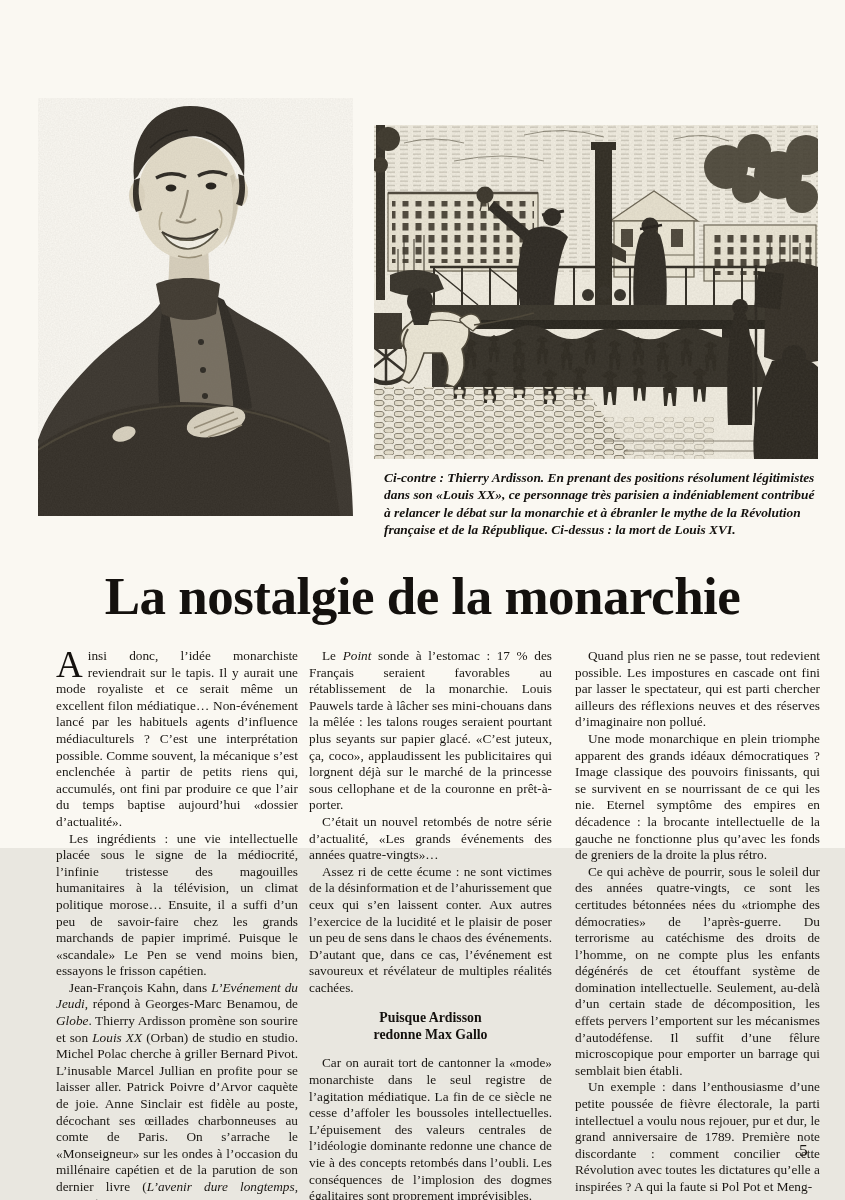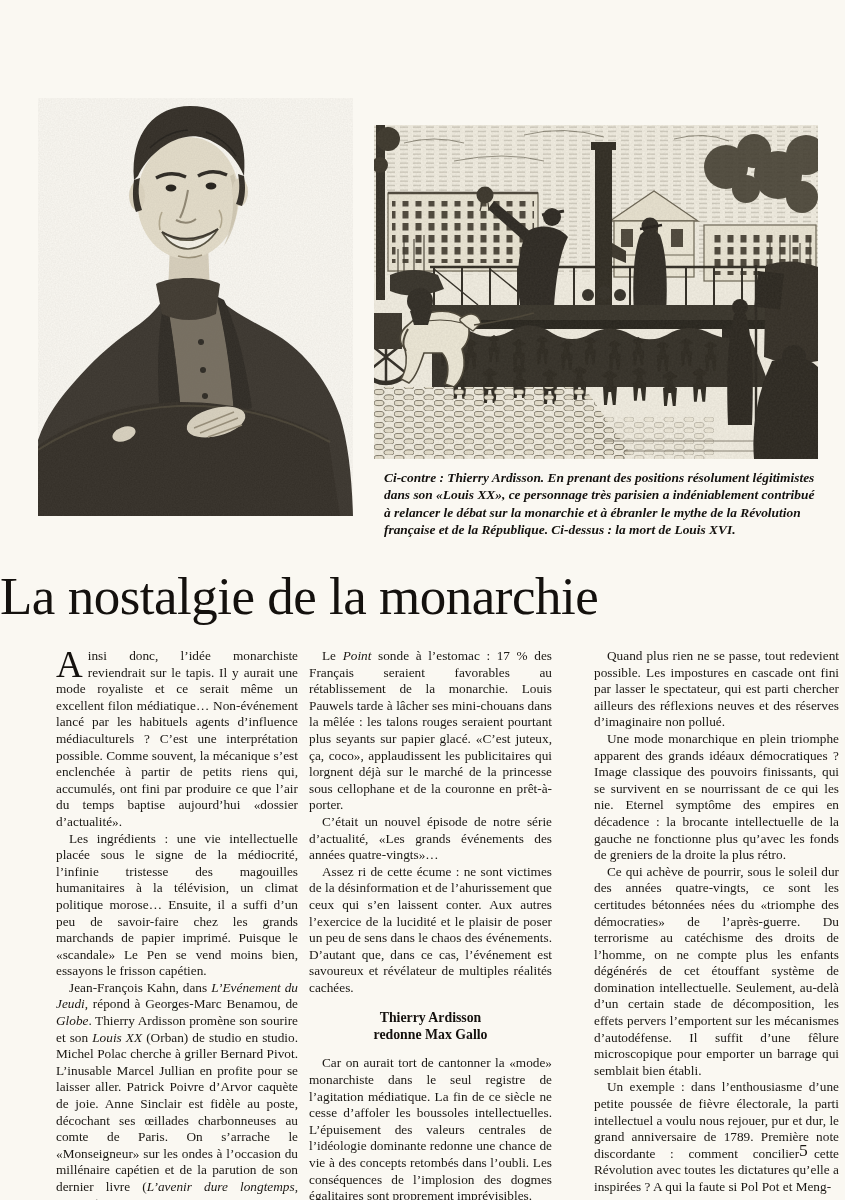--- a/index.html
+++ b/index.html
@@ -1,25 +1,25 @@
 <!DOCTYPE html>
 <html><head>
 <meta charset="utf-8">
 <style>
   html,body{margin:0;padding:0;}
   body{width:845px;height:1200px;overflow:hidden;background:#e9e7e0;}
-  .page{position:relative;width:845px;height:1200px;background:#faf8f2;font-family:"Liberation Serif",serif;color:#181512;}
+  .page{position:relative;width:845px;height:848px;background:#faf8f2;font-family:"Liberation Serif",serif;color:#181512;}
   .portrait{position:absolute;left:38px;top:98px;width:315px;height:418px;}
   .engraving{position:absolute;left:374px;top:125px;width:444px;height:334px;}
   .caption{position:absolute;left:384px;top:469px;width:434px;font-size:13.4px;line-height:17.4px;font-weight:700;font-style:italic;text-align:left;color:#14120f;}
-  .title{position:absolute;left:0;top:566px;width:845px;margin:0;font-size:53px;font-weight:400;letter-spacing:-0.5px;color:#14110e;font-family:"Liberation Serif",serif;}
+  .title{position:absolute;left:0;top:566px;width:845px;margin:0;text-align:center;font-size:53px;font-weight:700;letter-spacing:-0.5px;color:#14110e;font-family:"Liberation Serif",serif;}
   .col{position:absolute;top:648px;font-size:13.3px;line-height:16.6px;text-align:justify;color:#1a1713;}
   .col-1{left:56px;width:242px;}
   .col-2{left:309px;width:243px;}
-  .col-3{left:594px;width:245px;}
+  .col-3{left:575px;width:245px;}
   .col p{margin:0;text-indent:13px;}
   .col p.p-first{text-indent:0;}
   .dropcap{float:left;font-size:37px;line-height:29px;padding:2px 5px 0 0;color:#14110e;}
   .subhead{margin:13px 0 12px;text-align:center;font-weight:700;font-size:13.8px;line-height:17px;text-indent:0;color:#14110e;}
   .pagenum{position:absolute;left:799px;top:1140px;width:30px;font-size:17.5px;text-align:left;color:#1a1713;}
   i{}
 </style>
 </head>
 <body>
 
@@ -246,23 +246,23 @@
   <h1 class="title">La nostalgie de la monarchie</h1>
 
   <div class="col col-1">
     <p class="p-first"><span class="dropcap">A</span><span>insi donc, l’idée monarchiste reviendrait sur le tapis. Il y aurait une mode royaliste et ce serait même un excellent filon médiatique… Non-événement lancé par les habituels agents d’influence médiaculturels ? C’est une interprétation possible. Comme souvent, la mécanique s’est enclenchée à partir de petits riens qui, accumulés, ont fini par produire ce que l’air du temps baptise aujourd’hui «dossier d’actualité».</span></p>
     <p>Les ingrédients : une vie intellectuelle placée sous le signe de la médiocrité, l’infinie tristesse des magouilles humanitaires à la télévision, un climat politique morose… Ensuite, il a suffi d’un peu de savoir-faire chez les grands marchands de papier imprimé. Puisque le «scandale» Le Pen se vend moins bien, essayons le frisson capétien.</p>
     <p>Jean-François Kahn, dans <i>L’Evénement du Jeudi</i>, répond à Georges-Marc Benamou, de <i>Globe</i>. Thierry Ardisson promène son sourire et son <i>Louis XX</i> (Orban) de studio en studio. Michel Polac cherche à griller Bernard Pivot. L’inusable Marcel Jullian en profite pour se laisser aller. Patrick Poivre d’Arvor caquète de joie. Anne Sinclair est fidèle au poste, décochant ses œillades charbonneuses au comte de Paris. On s’arrache le «Monseigneur» sur les ondes à l’occasion du millénaire capétien et de la parution de son dernier livre (<i>L’avenir dure longtemps</i>, Grasset).</p>
   </div>
 
   <div class="col col-2">
     <p>Le <i>Point</i> sonde à l’estomac : 17 % des Français seraient favorables au rétablissement de la monarchie. Louis Pauwels tarde à lâcher ses mini-chouans dans la mêlée : les talons rouges seraient pourtant plus seyants sur papier glacé. «C’est juteux, ça, coco», applaudissent les publicitaires qui lorgnent déjà sur le marché de la princesse sous cellophane et de la couronne en prêt-à-porter.</p>
-    <p>C’était un nouvel épisode de notre série d’actualité, «Les grands événements des années quatre-vingts»…</p>
+    <p>C’était un nouvel retombés de notre série d’actualité, «Les grands événements des années quatre-vingts»…</p>
     <p>Assez ri de cette écume : ne sont victimes de la désinformation et de l’ahurissement que ceux qui s’en laissent conter. Aux autres l’exercice de la lucidité et le plaisir de poser un peu de sens dans le chaos des événements. D’autant que, dans ce cas, l’événement est savoureux et révélateur de multiples réalités cachées.</p>
-    <h3 class="subhead"><span>Thierry Ardisson</span><br><span>redonne Max Gallo</span></h3>
+    <h3 class="subhead"><span>Puisque Ardisson</span><br><span>redonne Max Gallo</span></h3>
     <p>Car on aurait tort de cantonner la «mode» monarchiste dans le seul registre de l’agitation médiatique. La fin de ce siècle ne cesse d’affoler les boussoles intellectuelles. L’épuisement des valeurs centrales de l’idéologie dominante redonne une chance de vie à des concepts retombés dans l’oubli. Les conséquences de l’implosion des dogmes égalitaires sont proprement imprévisibles.</p>
   </div>
 
   <div class="col col-3">
     <p>Quand plus rien ne se passe, tout redevient possible. Les impostures en cascade ont fini par lasser le spectateur, qui est parti chercher ailleurs des réflexions neuves et des réserves d’imaginaire non pollué.</p>
     <p>Une mode monarchique en plein triomphe apparent des grands idéaux démocratiques ? Image classique des pouvoirs finissants, qui se survivent en se nourrissant de ce qui les nie. Eternel symptôme des empires en décadence : la brocante intellectuelle de la gauche ne fonctionne plus qu’avec les fonds de greniers de la droite la plus rétro.</p>
     <p>Ce qui achève de pourrir, sous le soleil dur des années quatre-vingts, ce sont les certitudes bétonnées nées du «triomphe des démocraties» de l’après-guerre. Du terrorisme au catéchisme des droits de l’homme, on ne compte plus les enfants dégénérés de cet étouffant système de domination intellectuelle. Seulement, au-delà d’un certain stade de décomposition, les effets pervers l’emportent sur les mécanismes d’autodéfense. Il suffit d’une fêlure microscopique pour emporter un barrage qui semblait bien établi.</p>
     <p>Un exemple : dans l’enthousiasme d’une petite poussée de fièvre électorale, la parti intellectuel a voulu nous rejouer, pur et dur, le grand anniversaire de 1789. Première note discordante : comment concilier cette Révolution avec toutes les dictatures qu’elle a inspirées ? A qui la faute si Pol Pot et Meng-</p>
   </div>
 

